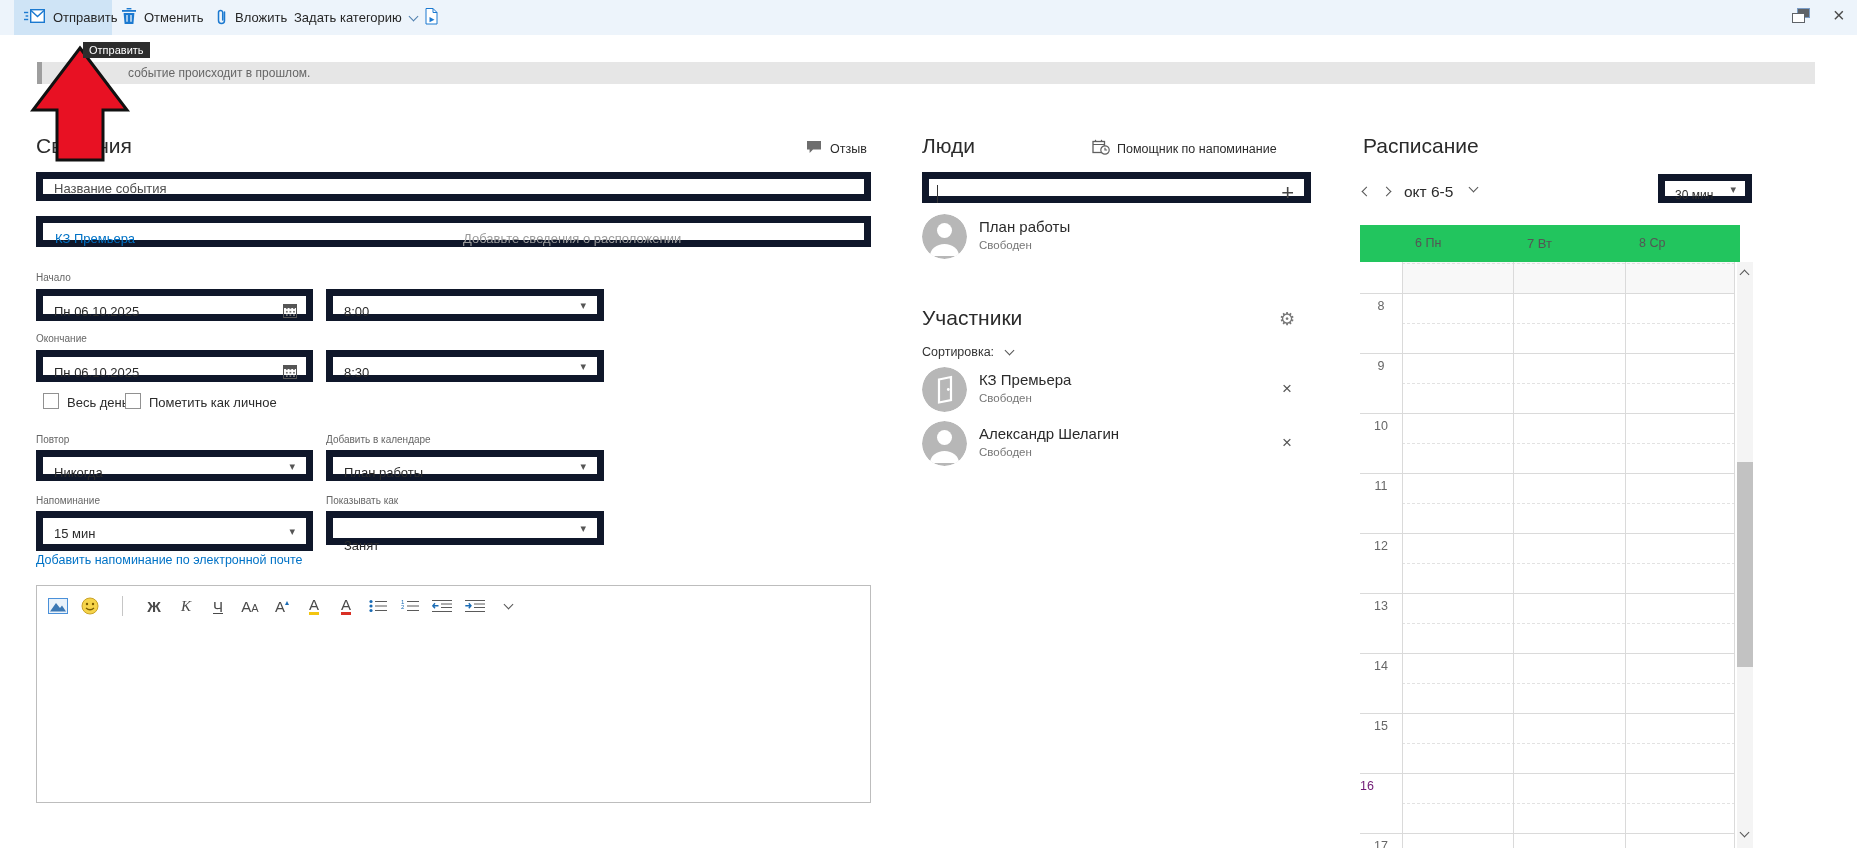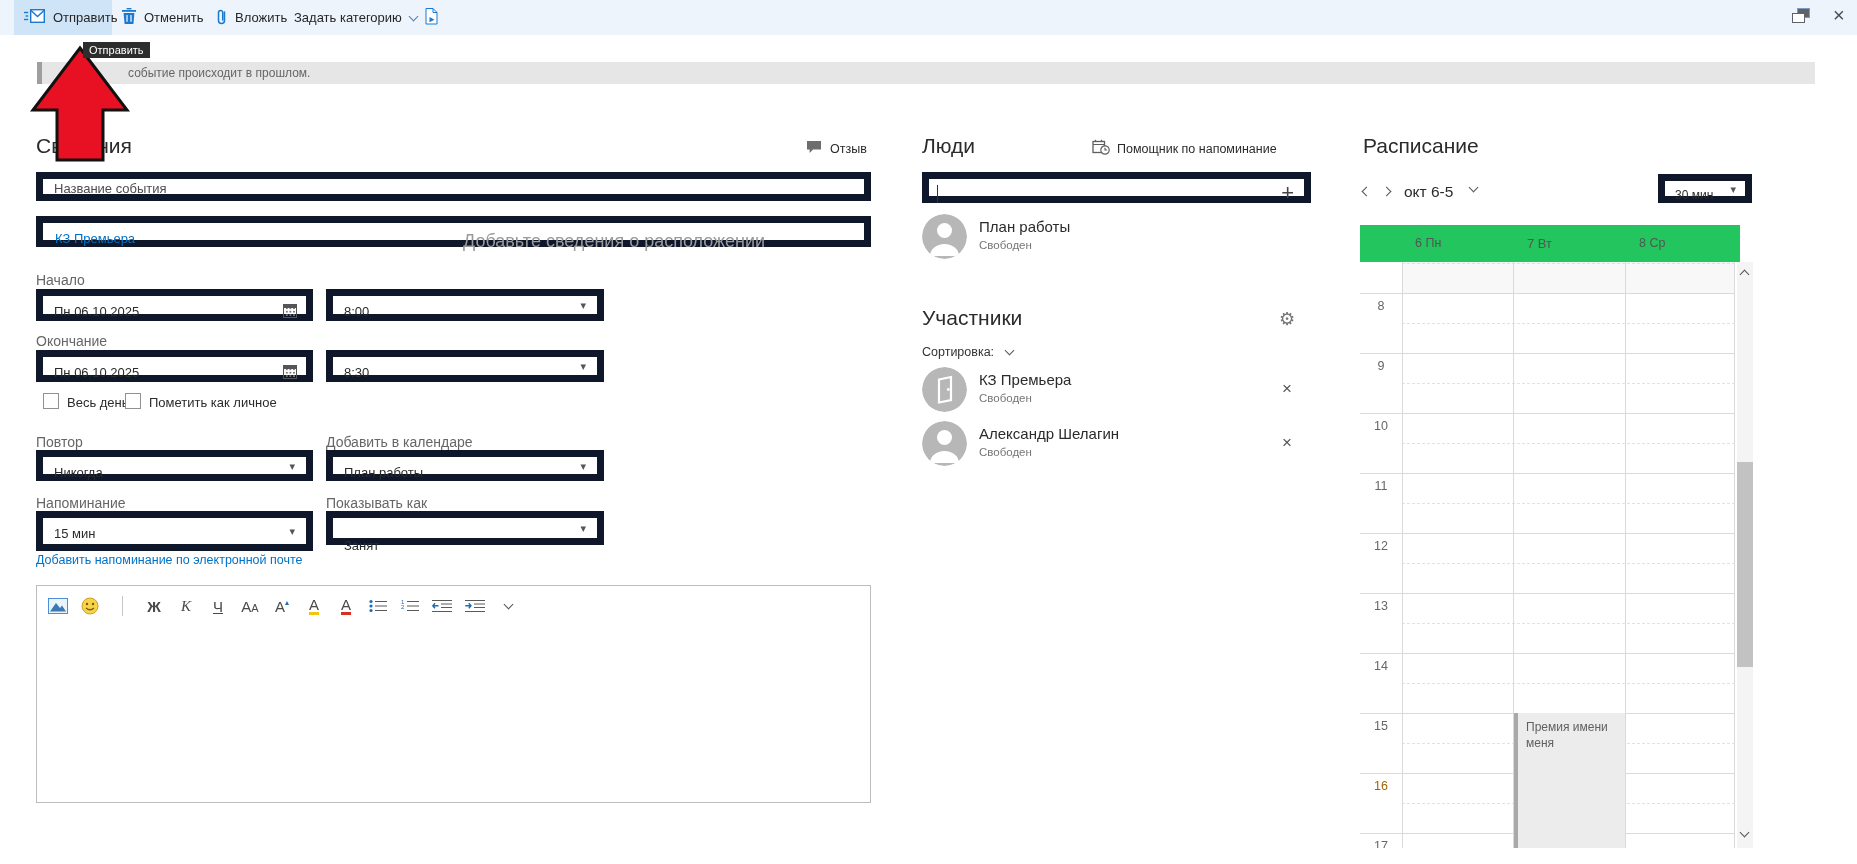--- a/index.html
+++ b/index.html
@@ -18,21 +18,21 @@
   .chev.right{transform:rotate(-45deg)}
   
   .tooltip{position:absolute;left:83px;top:42px;background:#2d2d2d;color:#fff;font-size:11px;padding:2px 6px;z-index:60}
   .big-arrow{position:absolute;left:28px;top:42px;z-index:50}
   
   .banner{position:absolute;left:37px;top:62px;width:1778px;height:22px;background:#e6e6e6}
   .banner .bar{position:absolute;left:0;top:0;width:5px;height:22px;background:#9e9e9e}
   .banner .txt{position:absolute;left:91px;top:0;line-height:22px;font-size:12px;color:#666}
   
   .h1{font-size:21px;font-weight:300;color:#2b2b2b}
-  .lbl{font-size:14px;color:#666}
+  .lbl{font-size:10px;color:#666}
   .val{font-size:13px;color:#2b2b2b}
   .link{color:#0072c6;font-size:12.5px;cursor:pointer}
   
   .field{position:absolute;background:#fff;border:7px solid #0f172a}
   .caret-dd{position:absolute;right:11px;top:50%;transform:translateY(-50%);font-size:11px;color:#555}
   .cal-icon{position:absolute;right:9px;top:8px;width:14px;height:14px;border:1px solid #555;border-top:4px solid #555;
     background:radial-gradient(#777 0.8px,transparent 1px);background-size:3.6px 3.4px;background-position:1px 2px}
   .cbx{position:absolute;width:16px;height:16px;border:1px solid #919191;background:#fff}
   input{border:none;outline:none;font-family:inherit;font-size:13px;color:#2b2b2b;width:100%;height:100%;background:transparent}
   input::placeholder{color:#4d4d4d;opacity:1}
@@ -126,21 +126,21 @@
       </svg></span>
   <span style="font-size:12.5px">Отзыв</span>
 </div>
 
 <div class="field" style="left:36px;top:172px;width:835px;height:29px;padding:0 11px">
   <input placeholder="Название события" style="">
 </div>
 
 <div class="field" style="left:36px;top:216px;width:835px;height:31px">
   <span class="link abs" style="left:12px;top:8px;font-size:13px">КЗ Премьера</span>
-  <span class="abs" style="left:420px;top:8px;font-size:18px;color:#9a9a9a">Добавьте сведения о расположении</span>
+  <span class="abs" style="left:420px;top:8px;font-size:13px;color:#9a9a9a">Добавьте сведения о расположении</span>
 </div>
 
 <div class="abs lbl" style="left:36px;top:272px">Начало</div>
 <div class="field val" style="left:36px;top:289px;width:277px;height:32px;padding:8px 0 0 11px">
   <span>Пн 06.10.2025</span>
   <span class="cal-icon"></span>
 </div>
 <div class="field val" style="left:326px;top:289px;width:278px;height:32px;padding:8px 14px 0 11px">
   <span>8:00</span>
   <span class="caret-dd">▾</span>
@@ -376,28 +376,27 @@
     <div style="position: absolute; left: 0px; right: 0px; top: 331px; height: 1px; background: rgb(218, 218, 218);"></div>
     <div style="position: absolute; left: 0px; top: 337px; width: 42px; text-align: center; font-size: 12.5px; color: rgb(102, 102, 102);">13</div>
     <div style="position: absolute; left: 42px; top: 361px; width: 333px; height: 0px; border-top: 1px dashed rgb(226, 226, 226);"></div>
     <div style="position: absolute; left: 0px; right: 0px; top: 391px; height: 1px; background: rgb(218, 218, 218);"></div>
     <div style="position: absolute; left: 0px; top: 397px; width: 42px; text-align: center; font-size: 12.5px; color: rgb(102, 102, 102);">14</div>
     <div style="position: absolute; left: 42px; top: 421px; width: 333px; height: 0px; border-top: 1px dashed rgb(226, 226, 226);"></div>
     <div style="position: absolute; left: 0px; right: 0px; top: 451px; height: 1px; background: rgb(218, 218, 218);"></div>
     <div style="position: absolute; left: 0px; top: 457px; width: 42px; text-align: center; font-size: 12.5px; color: rgb(102, 102, 102);">15</div>
     <div style="position: absolute; left: 42px; top: 481px; width: 333px; height: 0px; border-top: 1px dashed rgb(226, 226, 226);"></div>
     <div style="position: absolute; left: 0px; right: 0px; top: 511px; height: 1px; background: rgb(218, 218, 218);"></div>
-    <div style="position: absolute; left: 0px; top: 517px; width: 42px; text-align: center; font-size: 12.5px; color: #a16207;">16</div>
+    <div style="position: absolute; left: 0px; top: 517px; width: 42px; font-size: 12.5px; color: #701a75;">16</div>
     <div style="position: absolute; left: 42px; top: 541px; width: 333px; height: 0px; border-top: 1px dashed rgb(226, 226, 226);"></div>
     <div style="position: absolute; left: 0px; right: 0px; top: 571px; height: 1px; background: rgb(218, 218, 218);"></div>
     <div style="position: absolute; left: 0px; top: 577px; width: 42px; text-align: center; font-size: 12.5px; color: rgb(102, 102, 102);">17</div>
     <div style="position: absolute; left: 42px; top: 0px; bottom: 0px; width: 1px; background: rgb(218, 218, 218);"></div>
     <div style="position: absolute; left: 153px; top: 0px; bottom: 0px; width: 1px; background: rgb(218, 218, 218);"></div>
     <div style="position: absolute; left: 265px; top: 0px; bottom: 0px; width: 1px; background: rgb(218, 218, 218);"></div>
     <div style="position: absolute; left: 374px; top: 0px; bottom: 0px; width: 1px; background: rgb(218, 218, 218);"></div>
-    <div style="position: absolute; left: 154px; top: 451px; width: 111px; bottom: 0px; background: rgb(236, 236, 236); border-left: 4px solid rgb(169, 169, 169); padding: 6px 8px; color: rgb(96, 96, 96); font-size: 12px; line-height: 1.35;">Премия имени меня</div>
   </div>
 
 <div class="vscroll">
   <span class="chev up sc-ar" style="top:9px;border-color:#555"></span>
   <div class="thumb"></div>
   <span class="chev down sc-ar" style="top:567px;border-color:#555"></span>
 </div>
 
 </body></html>

